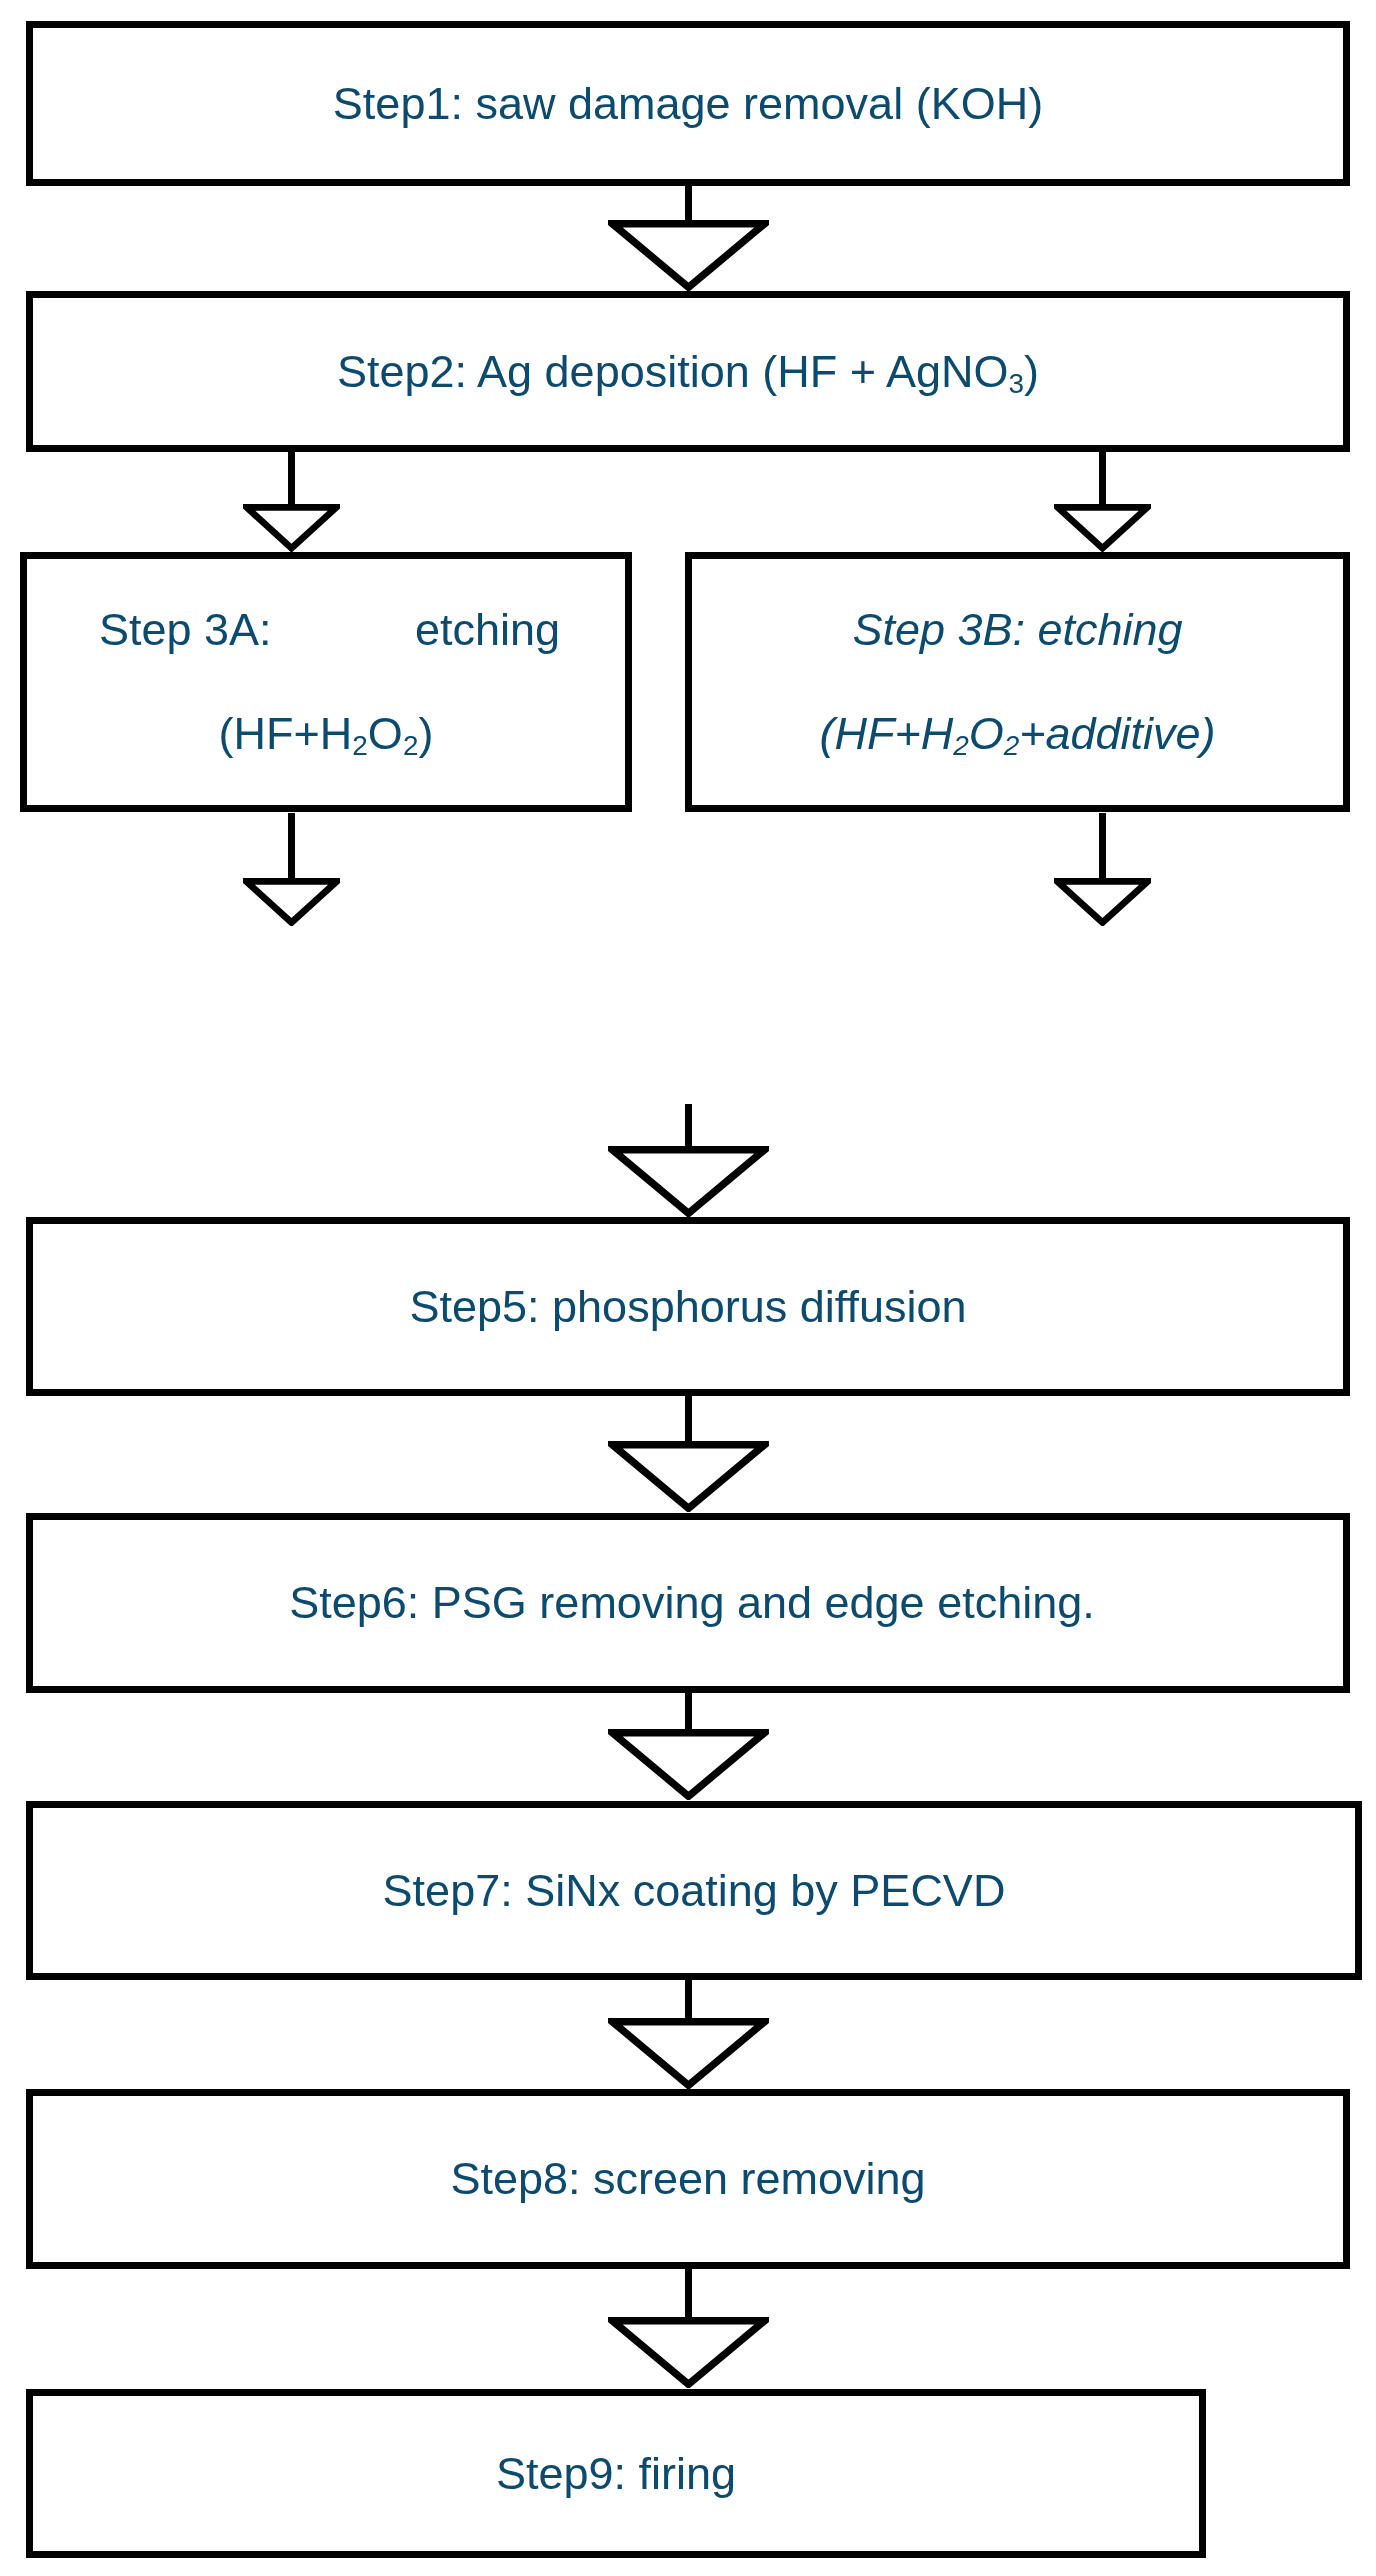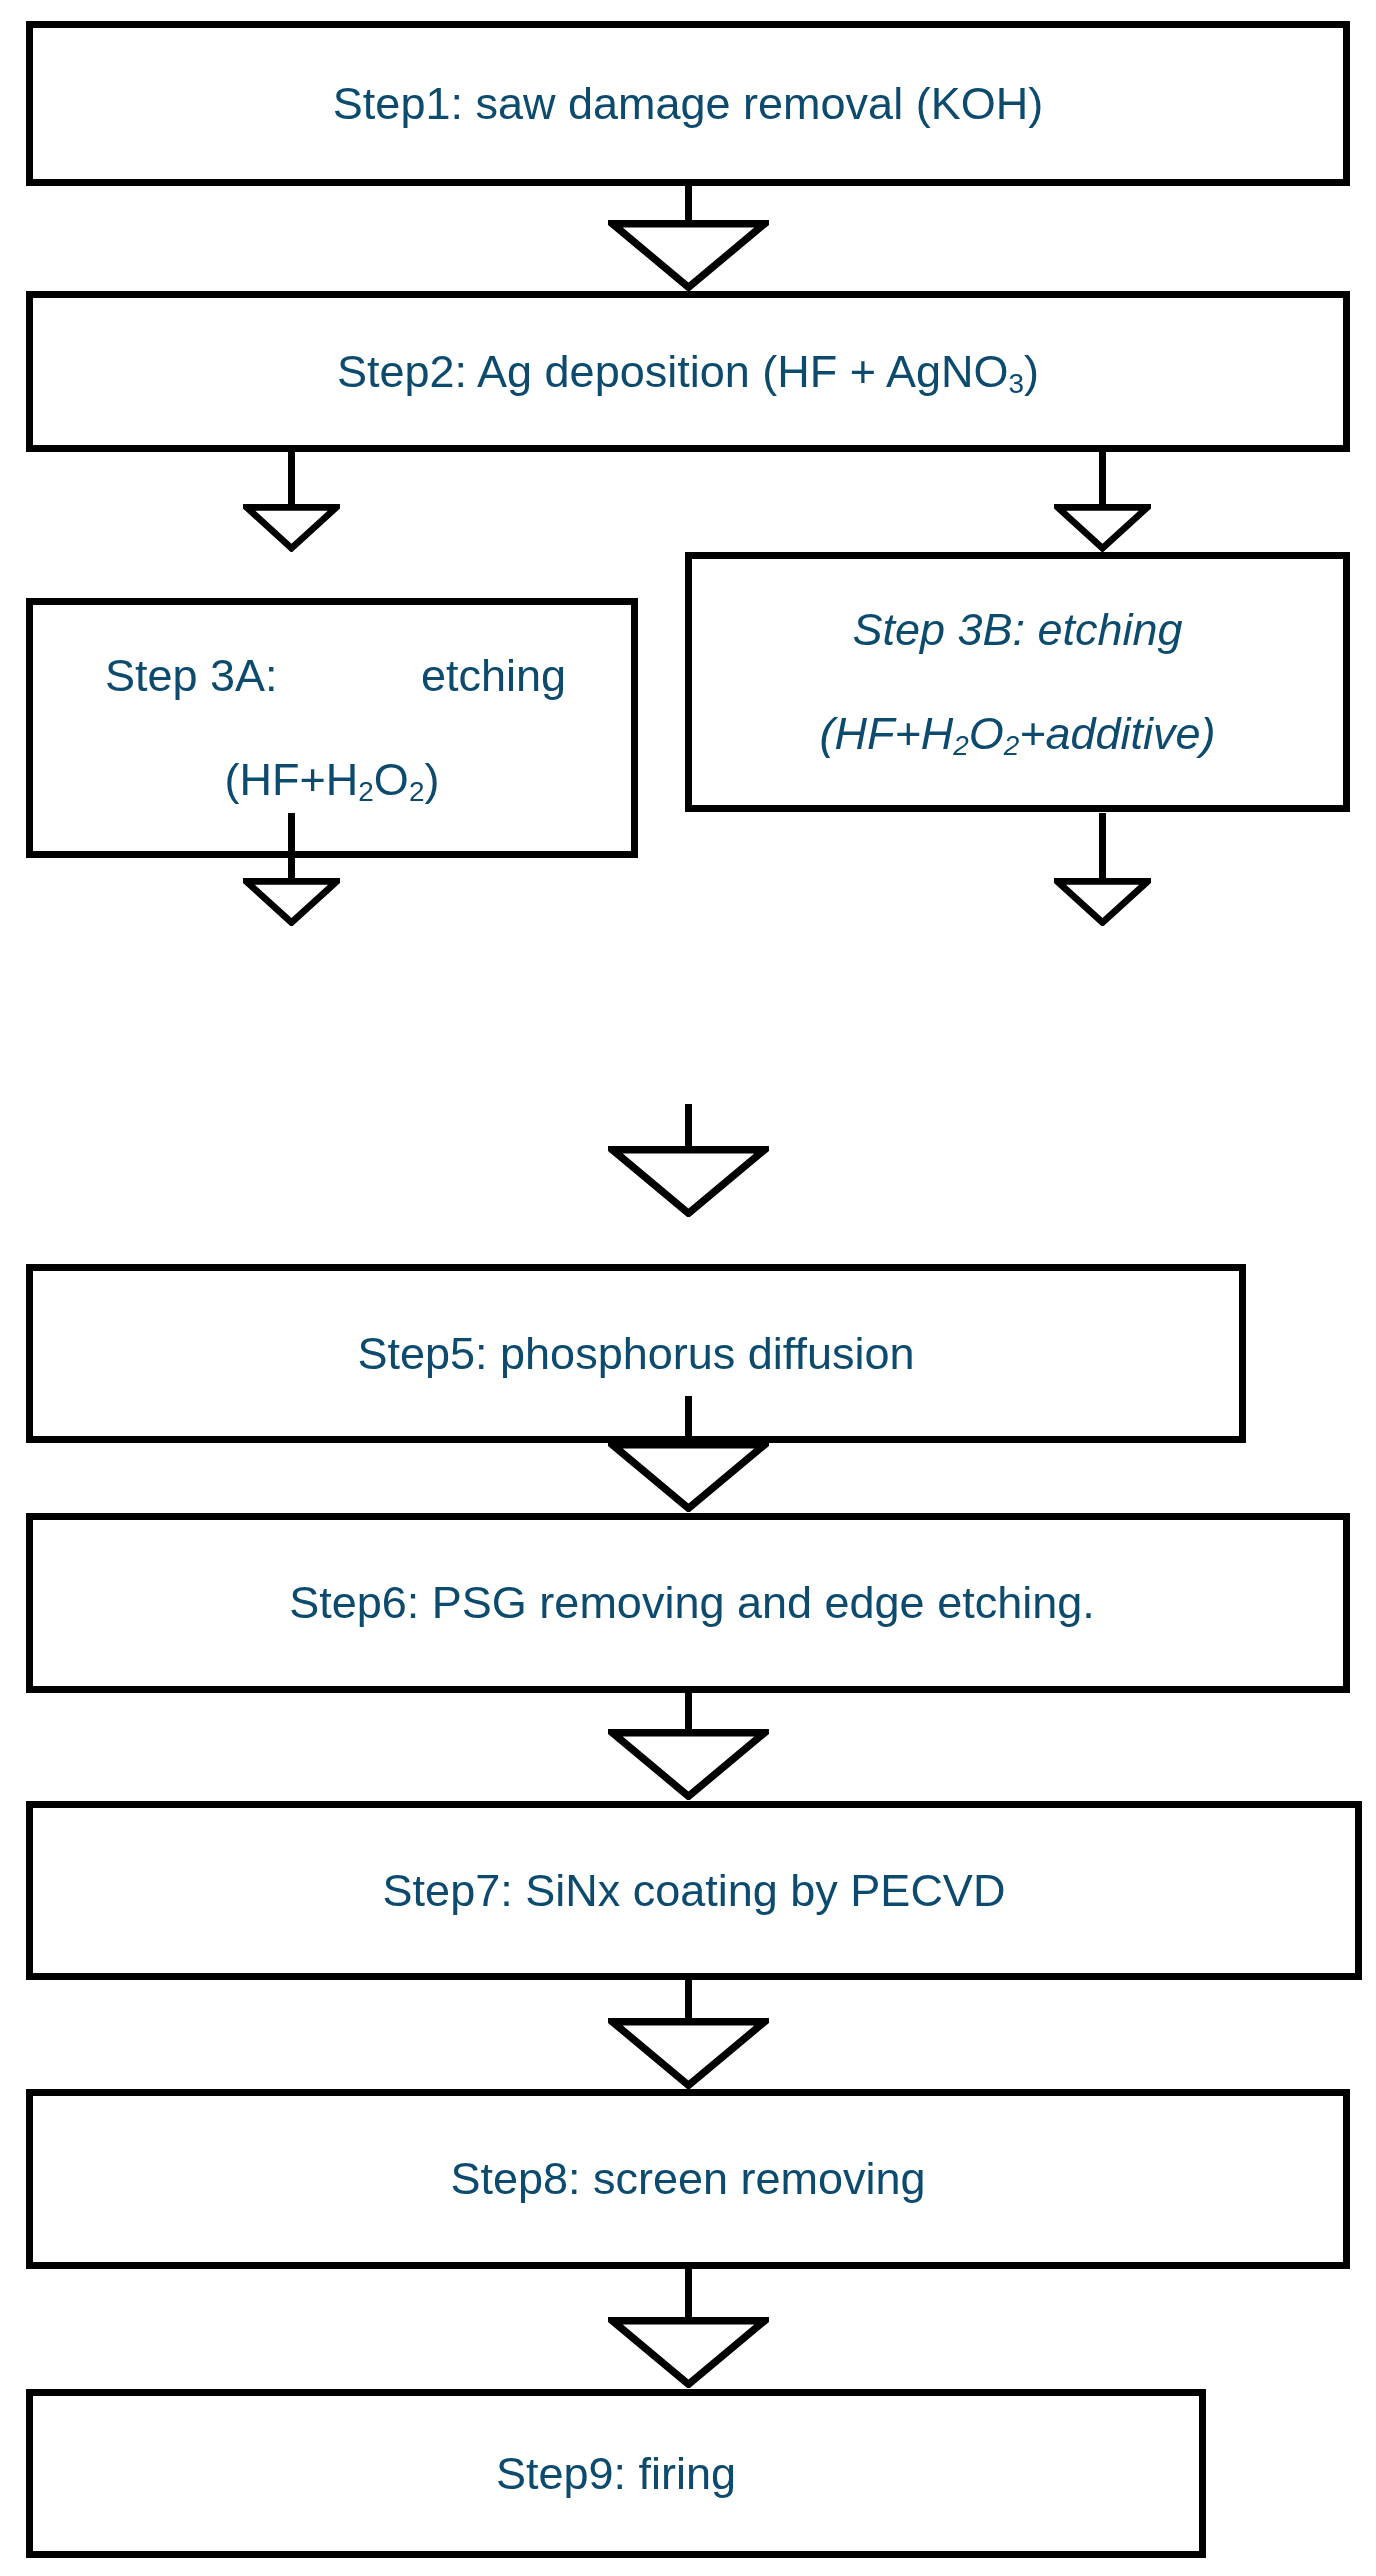--- a/index.html
+++ b/index.html
@@ -65,35 +65,35 @@
 <div class="canvas">
 
   <div class="box" style="left:26px; top:21px;  width:1324px; height:165px;">
       <div class="line line-center"><span>Step1: saw damage removal (KOH)</span></div>
     </div>
 
   <div class="box" style="left:26px; top:291px; width:1324px; height:161px;">
       <div class="line line-center"><span>Step2: Ag deposition (HF + AgNO</span><span class="sub">3</span><span>)</span></div>
     </div>
 
-  <div class="box" style="left:26px; top:552px; width:612px; height:260px;margin-top:46px;">
+  <div class="box" style="left:20px; top:552px; width:612px; height:260px;">
       <div class="line line-justify">
         <span>Step 3A:</span>
         <span>etching</span>
       </div>
       <div class="line line-center"><span>(HF+H</span><span class="sub">2</span><span>O</span><span class="sub">2</span><span>)</span></div>
     </div>
 
   <div class="box" style="left:685px; top:552px; width:665px; height:260px;font-style:italic;">
       <div class="line line-center"><span>Step 3B: etching</span></div>
       <div class="line line-center"><span>(HF+H</span><span class="sub">2</span><span>O</span><span class="sub">2</span><span>+additive)</span></div>
     </div>
 
 
-  <div class="box" style="left:26px; top:1264px; width:1220px; height:179px;">
+  <div class="box" style="left:26px; top:1217px; width:1324px; height:179px;">
       <div class="line line-center"><span>Step5: phosphorus diffusion</span></div>
     </div>
 
   <div class="box" style="left:26px; top:1513px; width:1324px; height:180px;padding-left:8px;">
       <div class="line line-center"><span>Step6: PSG removing and edge etching.</span></div>
     </div>
 
   <div class="box" style="left:26px; top:1801px; width:1336px; height:179px;">
       <div class="line line-center"><span>Step7: SiNx coating by PECVD</span></div>
     </div>

